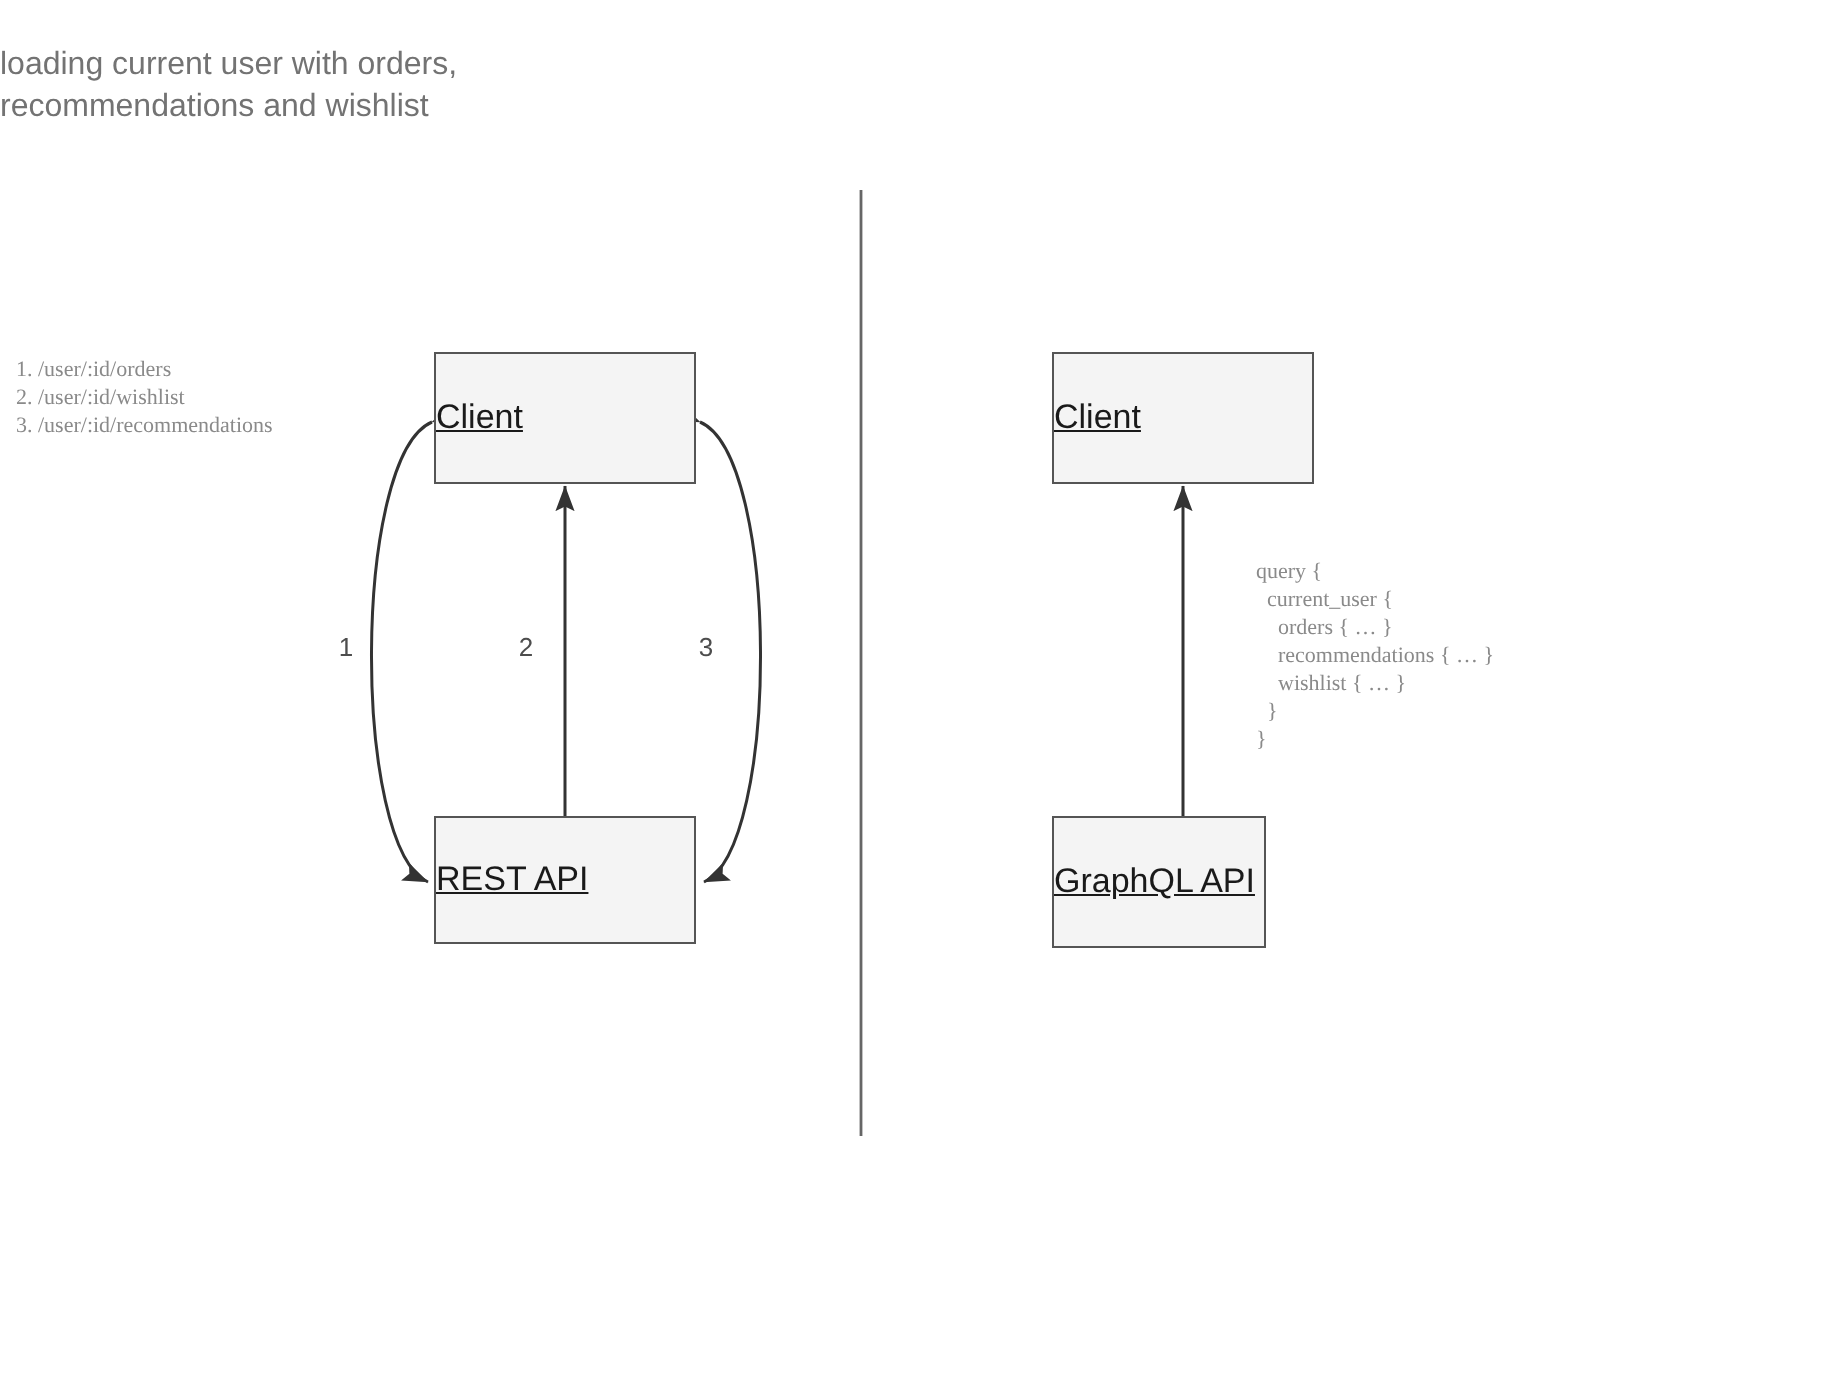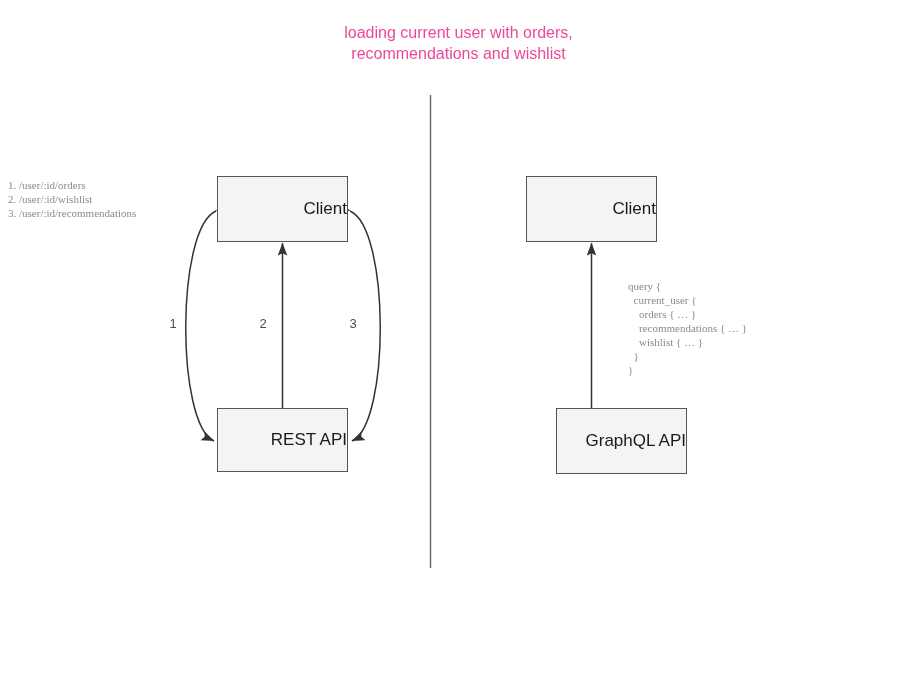--- a/index.html
+++ b/index.html
@@ -19,41 +19,42 @@
     position: absolute;
     left: 0; top: 0;
     width: 917px;
     height: 689px;
   }
   .diagram-title {
     position: absolute;
     left: 0;
     top: 22px;
     width: 917px;
-    text-align: center;
+    text-align: left;
     font-size: 16px;
     line-height: 21px;
-    color: #ec4899;
+    color: #737373;
     white-space: pre;
   }
   .node-box {
     position: absolute;
     box-sizing: border-box;
     background: #f4f4f4;
     border: 1.6px solid #555555;
     display: flex;
     align-items: center;
-    justify-content: flex-end;
+    justify-content: flex-start;
     font-size: 17px;
     color: #1a1a1a;
+    text-decoration: underline;
   }
   #box-client-rest   { left: 217px; top: 176px; width: 131px; height: 66px; }
   #box-rest-api      { left: 217px; top: 408px; width: 131px; height: 64px; }
   #box-client-gql    { left: 526px; top: 176px; width: 131px; height: 66px; }
-  #box-graphql-api   { left: 556px; top: 408px; width: 131px; height: 66px; }
+  #box-graphql-api   { left: 526px; top: 408px; width: 107px; height: 66px; }
 
   .code-block {
     position: absolute;
     font-family: Liberation Serif, serif;
     font-size: 11px;
     line-height: 14px;
     color: #8a8a8a;
     white-space: pre;
   }
   #rest-endpoint-list { left: 8px; top: 178px; }

